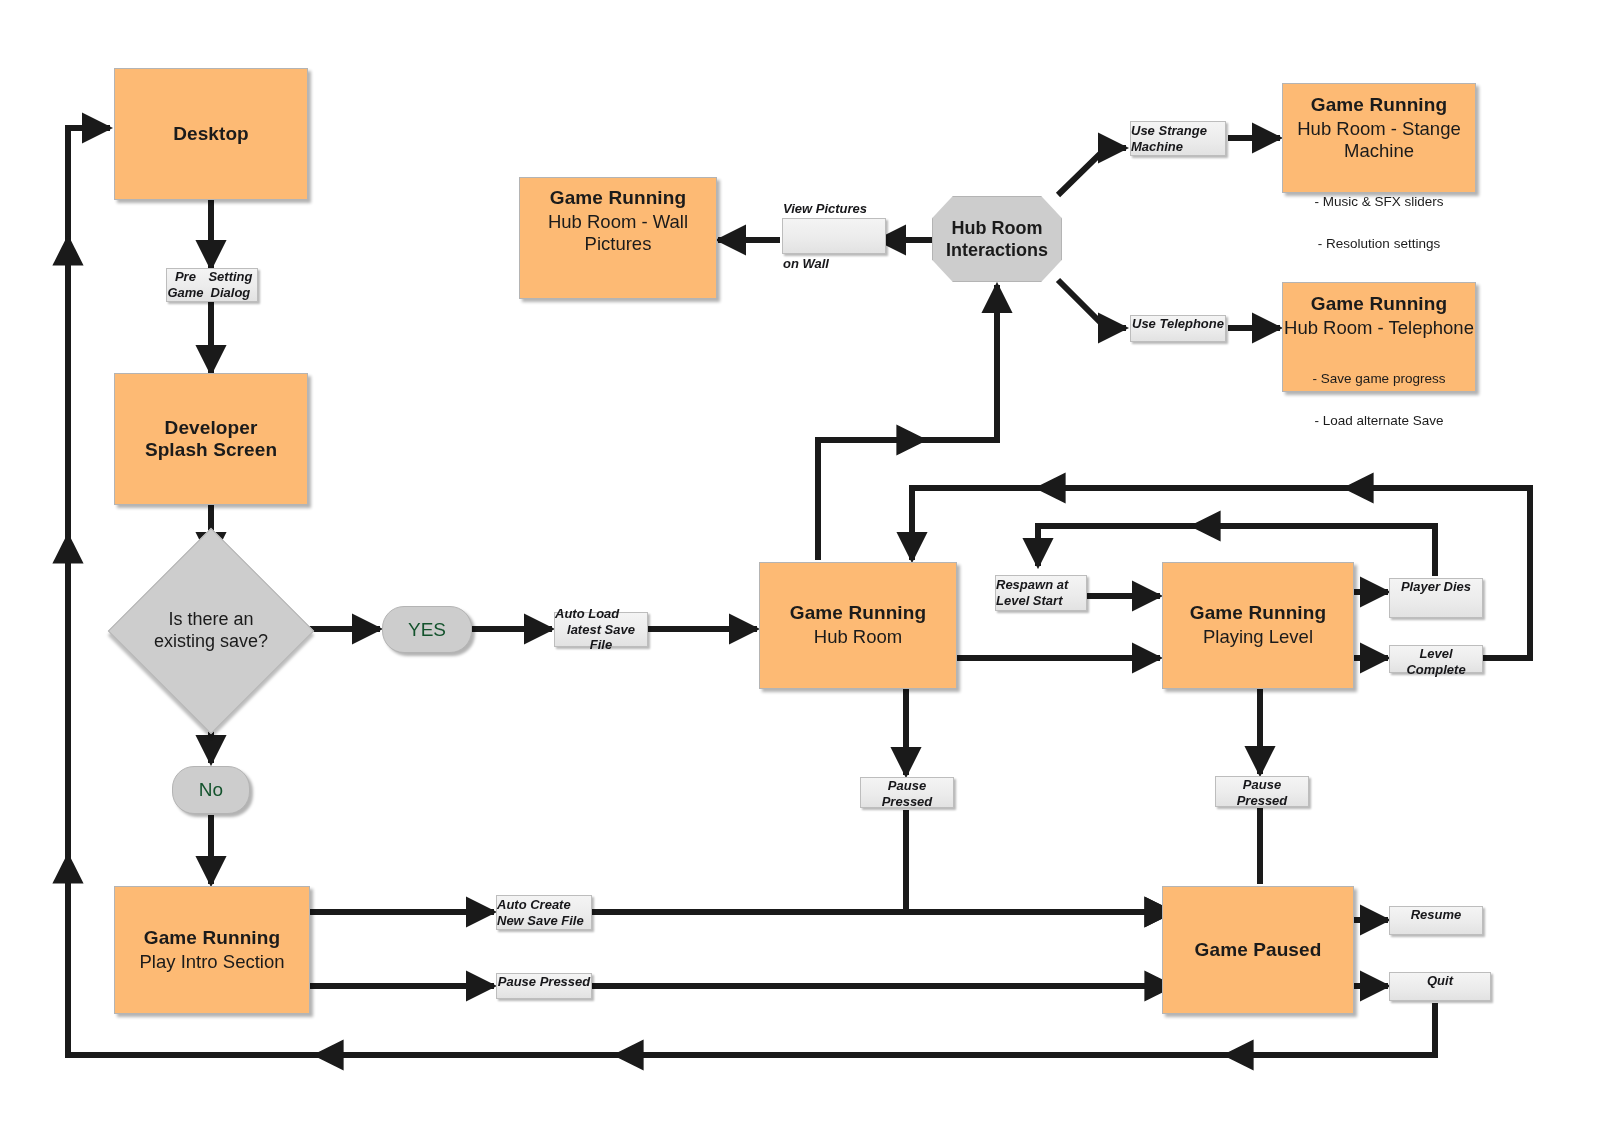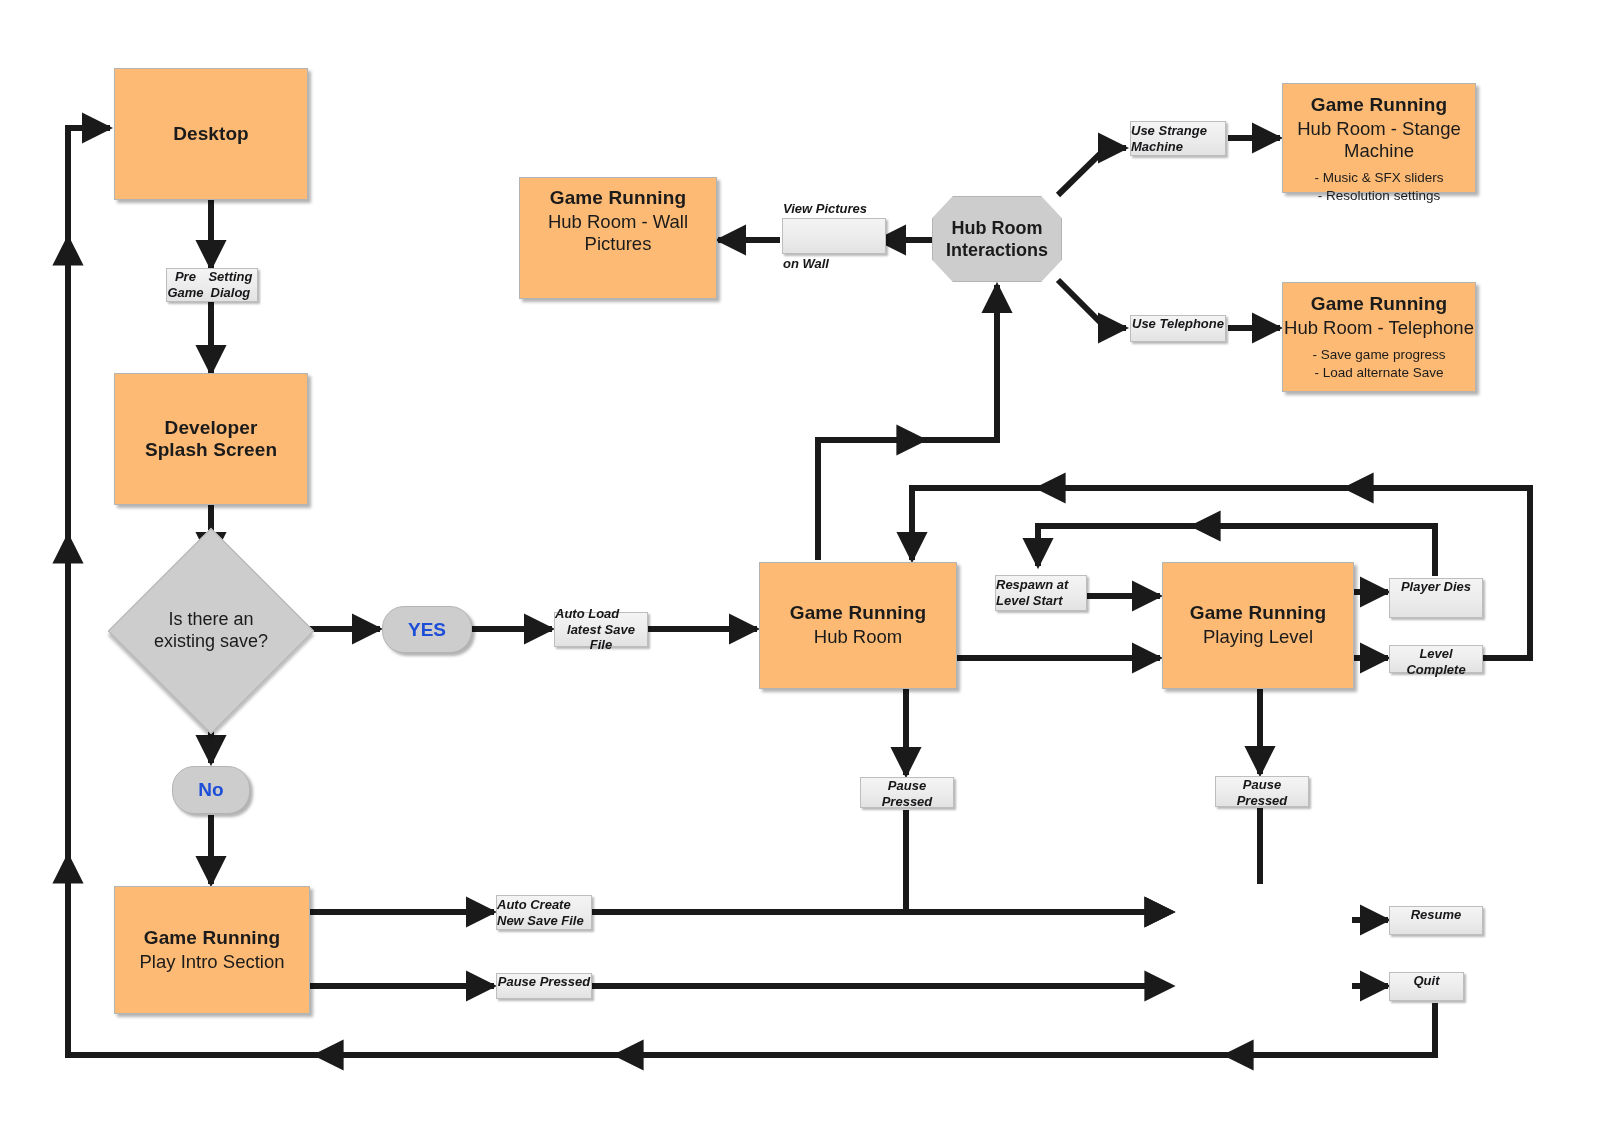--- a/index.html
+++ b/index.html
@@ -9,32 +9,32 @@
 
   
   .node{position:absolute;box-sizing:border-box;
         background:#fdba74;border:1px solid #b4b4b4;
         box-shadow:3px 3px 3px rgba(0,0,0,.30);
         display:flex;flex-direction:column;align-items:center;justify-content:center;
         text-align:center;color:#1b1b1b;}
   .node .t1{font-weight:bold;font-size:19px;line-height:1.16;letter-spacing:.1px;}
   .node .t2{font-size:18.5px;line-height:1.2;margin-top:2px;}
   .node .bullets{margin-top:7px;font-size:13.5px;line-height:1.33;}
-  .node .bullets div{white-space:nowrap;}
+  .node .bullets div{white-space:nowrap;margin-top:24px;}
 
   .lbl{position:absolute;box-sizing:border-box;
        background:linear-gradient(180deg,#f4f4f4 0%,#ececec 55%,#e2e2e2 100%);
        border:1px solid #bdbdbd;box-shadow:2px 2px 2px rgba(0,0,0,.28);
        display:flex;align-items:flex-start;justify-content:center;text-align:center;
        font-style:italic;font-weight:bold;font-size:13px;line-height:1.22;color:#17171a;}
 
   .pill{position:absolute;box-sizing:border-box;background:#cdcdcd;border:1px solid #b4b4b4;
         border-radius:22px;box-shadow:3px 3px 3px rgba(0,0,0,.30);
         display:flex;align-items:center;justify-content:center;
-        font-weight:bold;font-size:19px;color:#1d4ed8;}
+        font-weight:normal;font-size:19px;color:#14532d;}
 
   
   .diamond{position:absolute;}
   .diamond .shape{position:absolute;inset:0;background:#cdcdcd;border:1px solid #b4b4b4;
         transform:rotate(45deg);box-shadow:3px 3px 3px rgba(0,0,0,.26);}
   .diamond .txt{position:absolute;inset:0;display:flex;flex-direction:column;
         align-items:center;justify-content:center;font-size:18px;line-height:1.22;color:#1b1b1b;}
 
   
   .octa{position:absolute;box-sizing:border-box;background:#cdcdcd;border:1px solid #b4b4b4;
@@ -199,26 +199,29 @@
   </div>
 
   <div class="lbl" style="left:1389px;top:645px;width:94px;height:28px;">
     <div>Level Complete</div>
   </div>
 
   <div class="lbl" style="left:1215px;top:776px;width:94px;height:31px;">
     <div>Pause Pressed</div>
   </div>
 
+  <div class="node" style="left:1162px;top:886px;width:192px;height:128px;">
+    <div class="t1">Game Paused</div>
+  </div>
 
   <div class="lbl" style="left:1389px;top:906px;width:94px;height:29px;">
     <div>Resume</div>
   </div>
 
-  <div class="lbl" style="left:1389px;top:972px;width:75px;height:29px;">
+  <div class="lbl" style="left:1389px;top:972px;width:102px;height:29px;">
     <div>Quit</div>
   </div>
 
   <div class="octa" style="left:932px;top:196px;width:130px;height:86px;">
     <div>Hub Room</div>
     <div>Interactions</div>
   </div>
 
   <div class="lbl" style="left:782px;top:218px;width:104px;height:36px;flex-direction:column;gap:39px;">
     <div>View Pictures</div>

